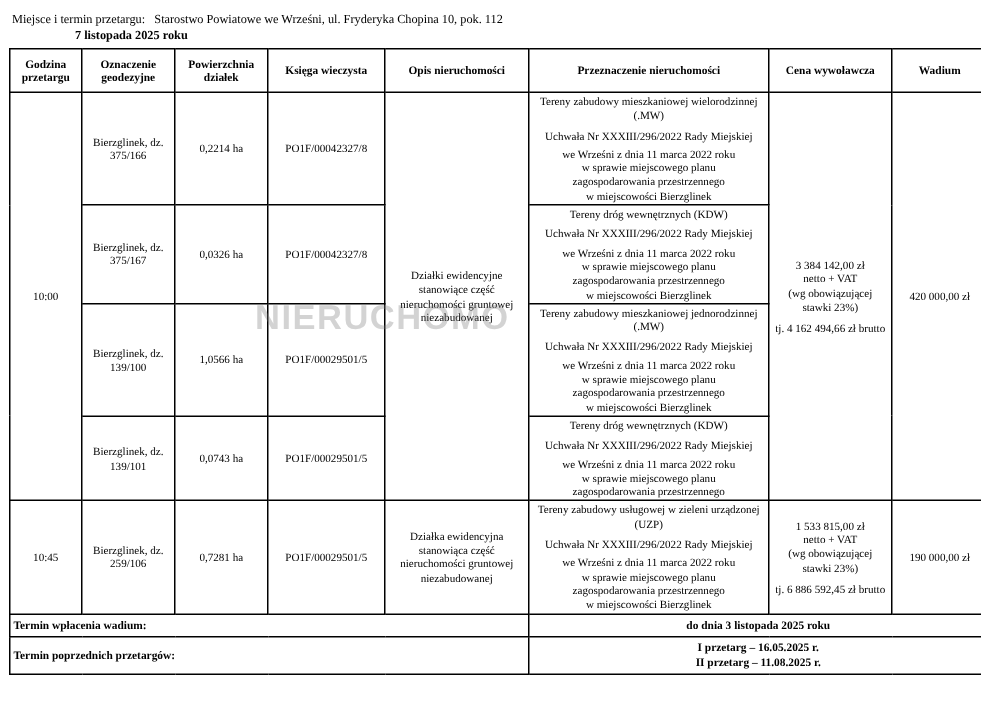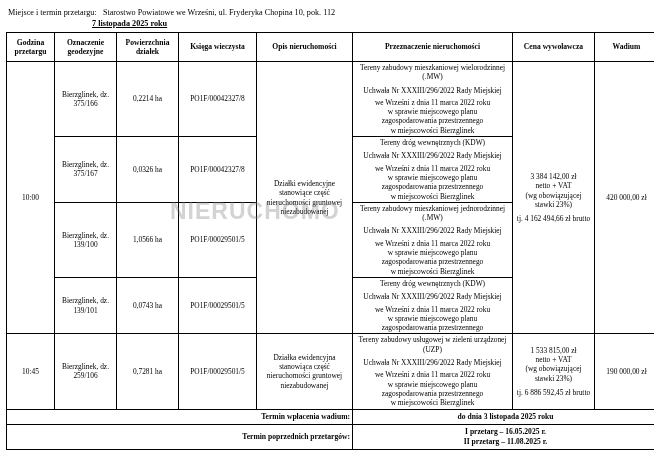--- a/index.html
+++ b/index.html
@@ -24,22 +24,21 @@
   .header-lines {
     font-size: 8.2px;
     line-height: 11px;
     margin: 2px 0 3px 2px;
   }
   .header-lines .row1 .label {
     font-weight: normal;
   }
   .header-lines .row2 {
     font-weight: bold;
-    margin-left: 84px;
-    text-decoration: underline;
+    margin-left: 42px;
   }
   table.main {
     border-collapse: collapse;
     width: 642px;
     table-layout: fixed;
   }
   table.main th, table.main td {
     border: 1px solid #000;
     vertical-align: middle;
     text-align: center;
@@ -91,21 +90,21 @@
   td.wadium-cell {
     font-size: 7.6px;
   }
   tr.foot td {
     font-weight: bold;
     font-size: 7.6px;
     line-height: 10px;
     padding: 2px 2px;
   }
   tr.foot td.l {
-    text-align: right;
+    text-align: left;
   }
   .watermark {
     position: absolute;
     left: 170px;
     top: 196px;
     width: 330px;
     pointer-events: none;
     color: rgba(120,120,120,0.33);
     font-family: "Liberation Sans", sans-serif;
     font-weight: bold;

